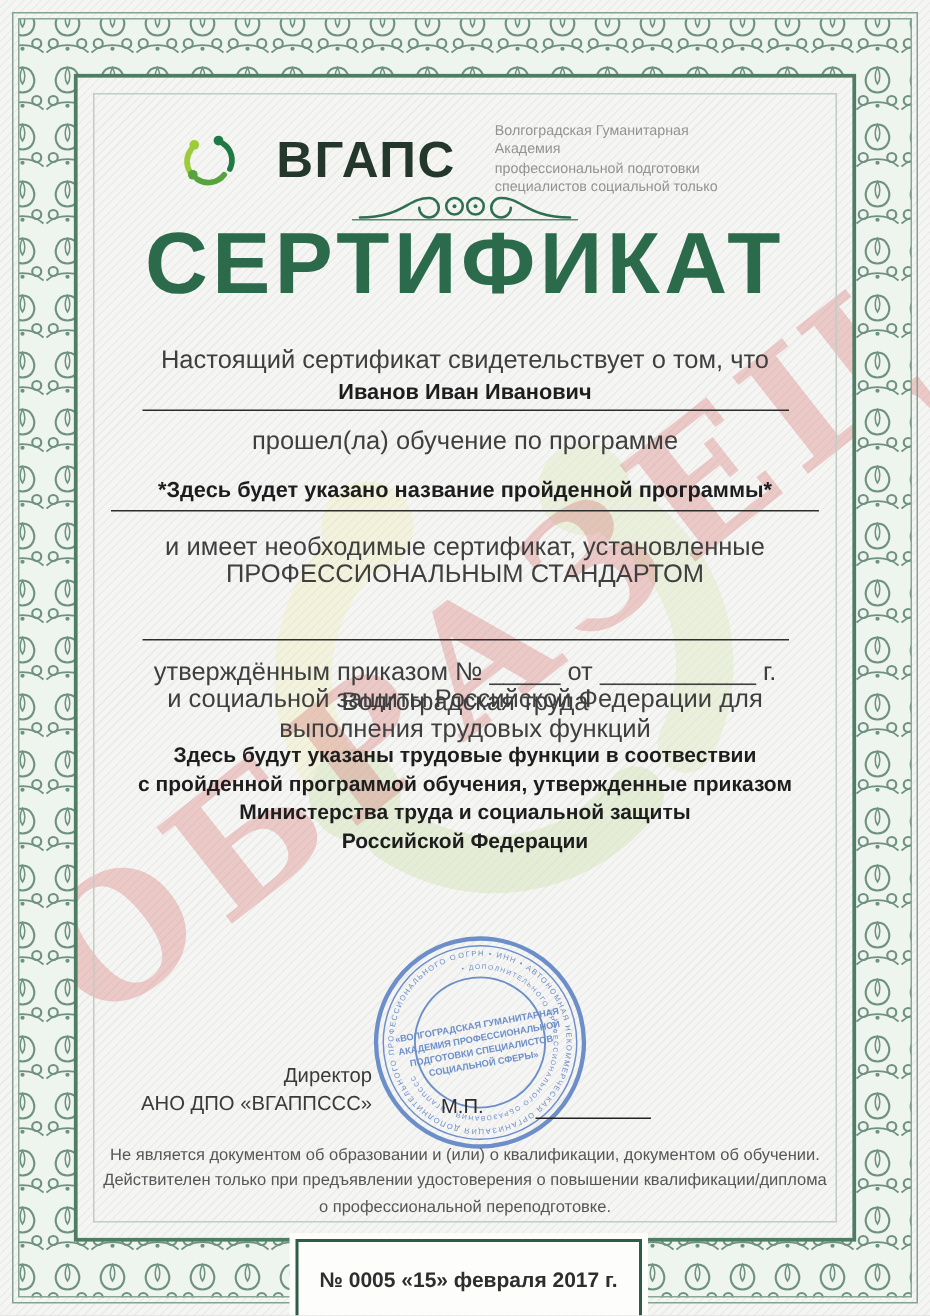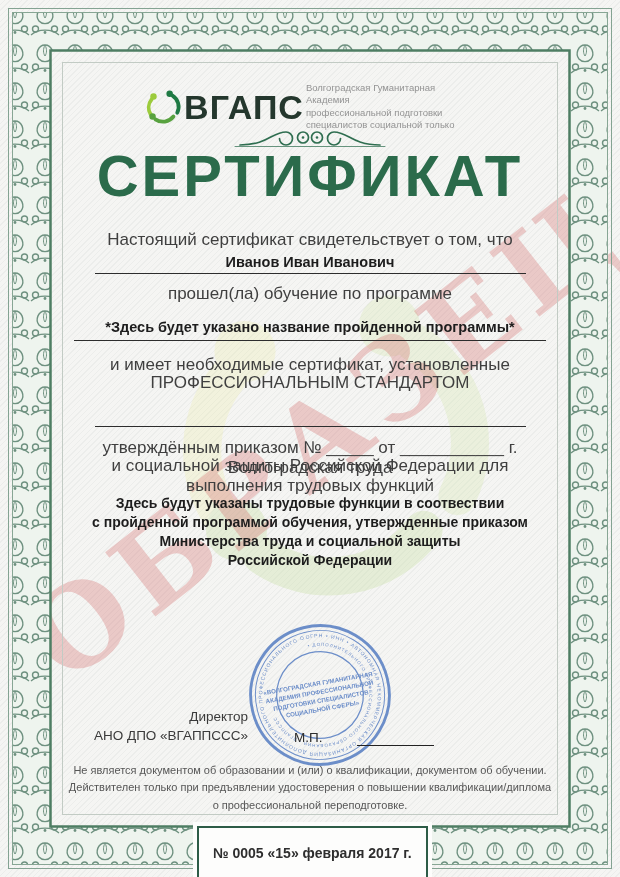--- a/index.html
+++ b/index.html
@@ -15,21 +15,21 @@
   .frame-svg{position:absolute;left:0;top:0;z-index:2;pointer-events:none;}
   
   .wm-leaf{position:absolute;left:160px;top:275px;z-index:0;opacity:.5;}
   .wm-text{
     position:absolute;left:-30px;top:380px;width:680px;text-align:center;z-index:1;
     font-family:"DejaVu Serif","Liberation Serif",serif;font-weight:bold;
     font-size:112px;letter-spacing:10px;color:rgba(210,100,100,.30);
     transform:rotate(-38deg);transform-origin:50% 50%;white-space:nowrap;
   }
   
-  .logo-row{top:82px;left:63px;width:494px;display:flex;align-items:center;justify-content:center;gap:2px;z-index:3;}
+  .logo-row{top:82px;left:63px;width:494px;display:flex;align-items:center;justify-content:center;gap:26px;z-index:3;}
   .logo-text{font-size:34px;font-weight:bold;color:#24372d;letter-spacing:1px;line-height:1;}
   .org-name{font-size:9.5px;line-height:1.3;color:#939393;text-align:left;max-width:170px;}
   .flourish{top:124px;left:210px;z-index:3;}
   .title{
     top:146px;z-index:3;font-size:58px;font-weight:bold;color:#2b6b4b;
     letter-spacing:3px;line-height:1.05;white-space:nowrap;
   }
   .t-sm{font-size:17px;z-index:3;}
   .t-bold{font-size:14.5px;font-weight:bold;color:#1d1d1d;z-index:3;}
   .uline{border-top:1.5px solid #2d2d2d;height:0;z-index:3;}

